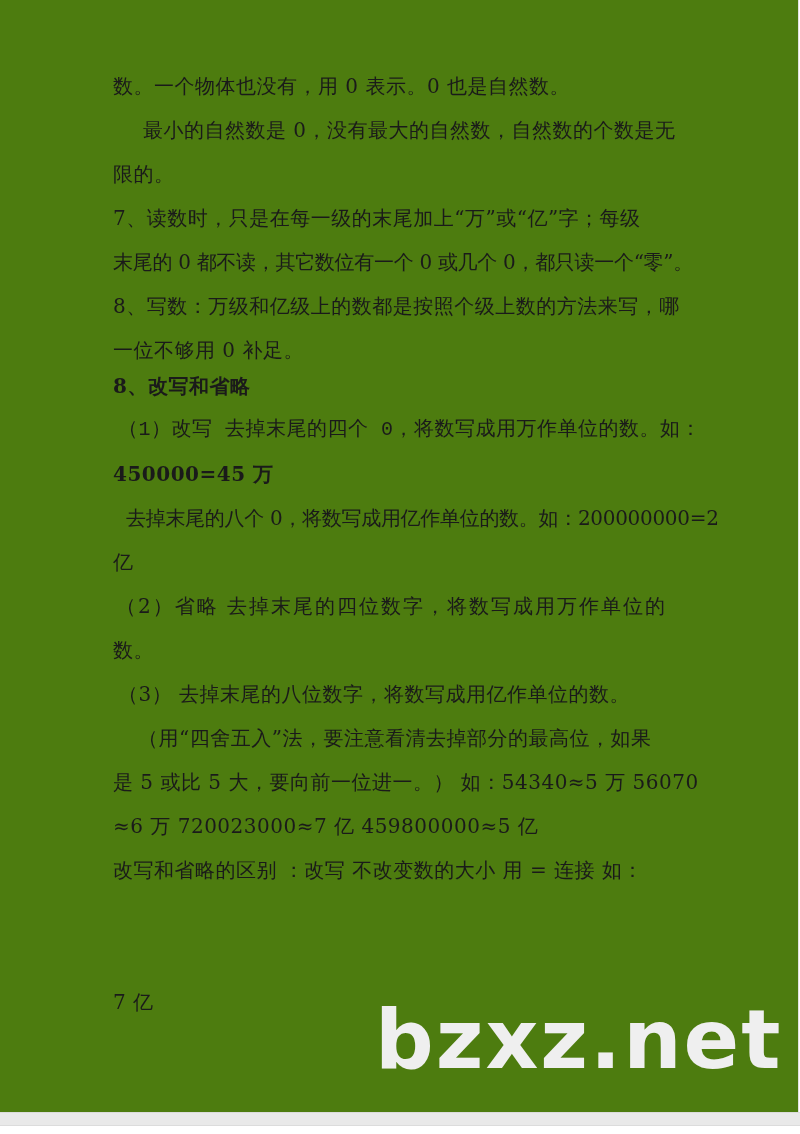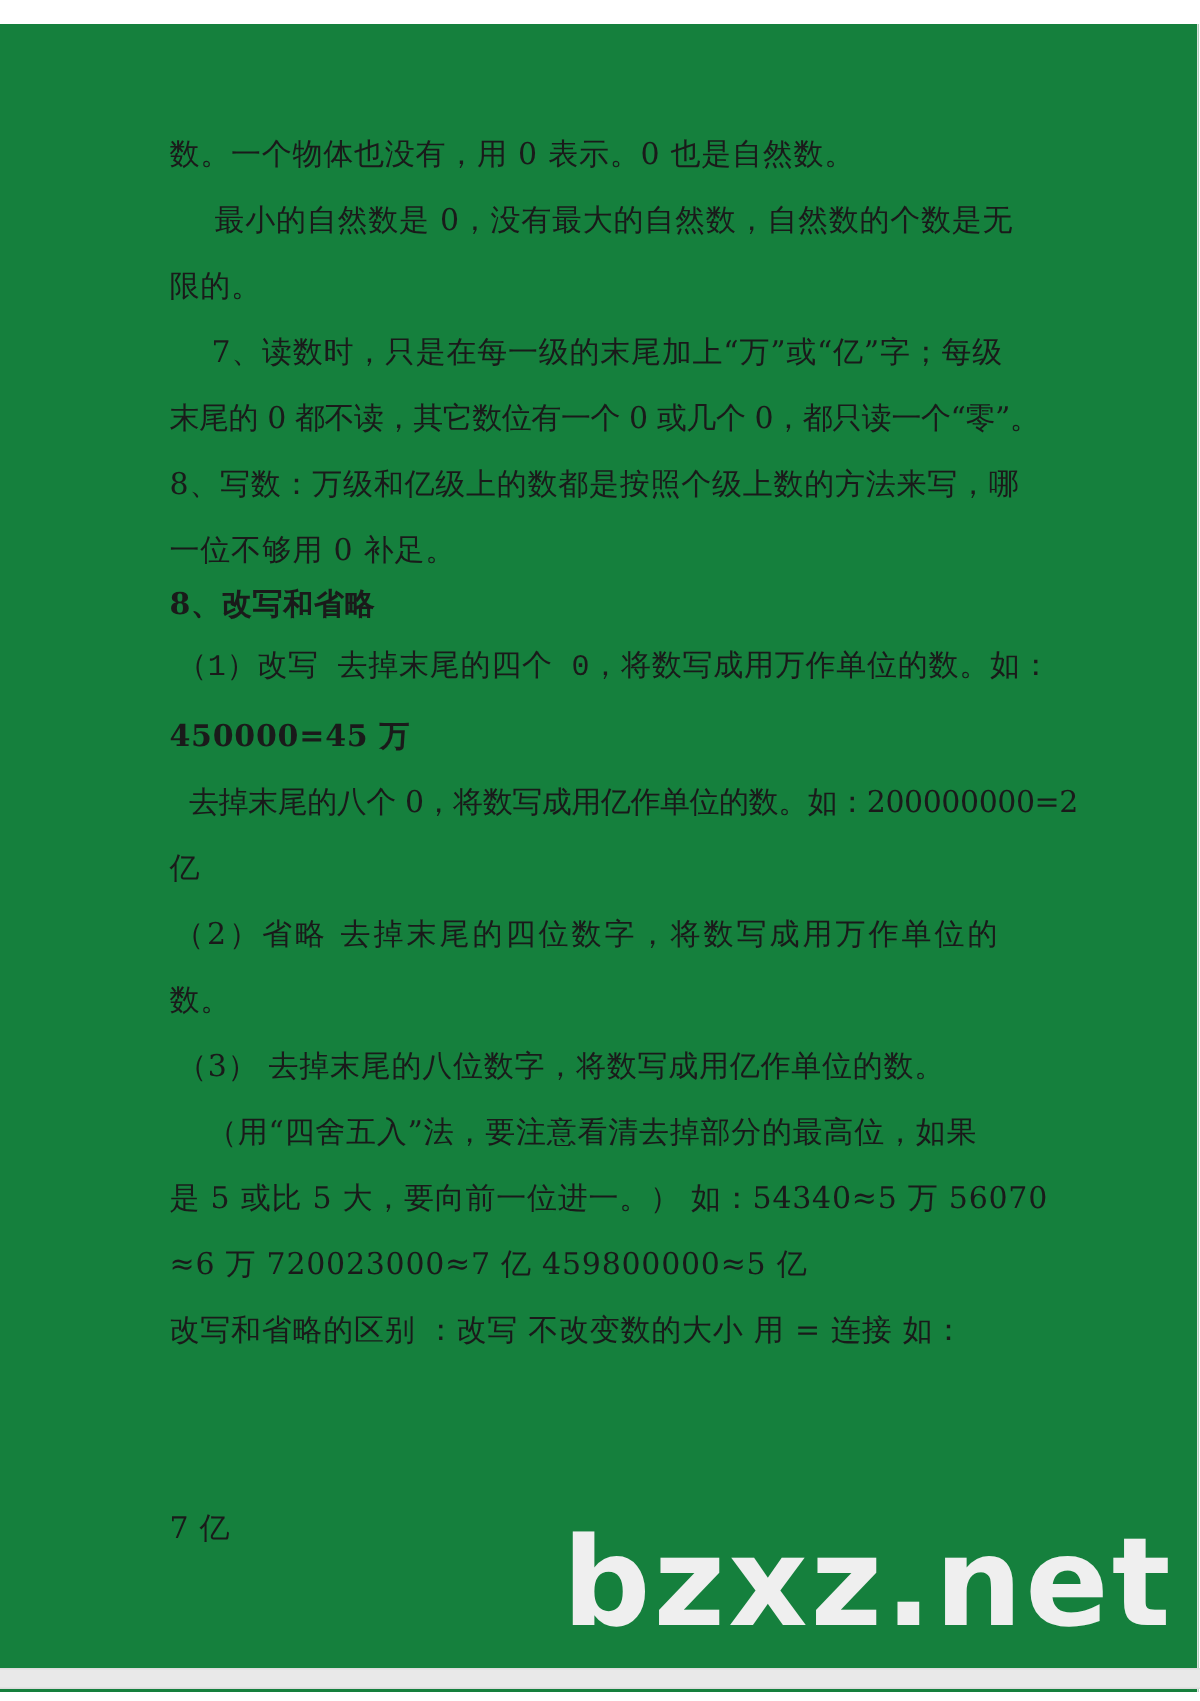--- a/index.html
+++ b/index.html
@@ -3,22 +3,22 @@
 <meta charset="utf-8">
 <style>
   html, body { margin:0; padding:0; }
   body {
     width:800px; height:1134px; position:relative; overflow:hidden;
     background:#ffffff;
     font-family: "DejaVu Serif", "Liberation Serif", serif;
     color:#1a1a1a;
   }
   .page {
-    position:absolute; left:0; top:16px; width:798px; height:1112px;
-    background:#15803d; border-right:1px solid #e2e2e2;
+    position:absolute; left:0; top:0; width:798px; height:1112px;
+    background:#4d7c0f; border-right:1px solid #e2e2e2;
   }
   .bottom-band {
     position:absolute; left:0; top:1112px; width:800px; height:12px;
     background:#e9e9e9; border-top:1px solid #dcdcdc; border-bottom:1px solid #dcdcdc;
   }
   .line {
     position:absolute; left:113px; font-size:20px; line-height:26px;
     white-space:nowrap; letter-spacing:0.5px;
   }
   .bold { font-weight:bold; }
@@ -28,21 +28,21 @@
     font-weight:bold; font-size:82px; color:#efefef; letter-spacing:2px;
   }
 </style>
 </head>
 <body>
 
 <div class="page">
   <div class="line" style="top:73px;">数。一个物体也没有，用 0 表示。0 也是自然数。</div>
   <div class="line" style="top:117px; left:143px;">最小的自然数是 0，没有最大的自然数，自然数的个数是无</div>
   <div class="line" style="top:161px;">限的。</div>
-  <div class="line" style="top:205px;margin-left:28px;">7、读数时，只是在每一级的末尾加上“万”或“亿”字；每级</div>
+  <div class="line" style="top:205px;">7、读数时，只是在每一级的末尾加上“万”或“亿”字；每级</div>
   <div class="line" style="top:249px; letter-spacing:-0.3px;">末尾的 0 都不读，其它数位有一个 0 或几个 0，都只读一个“零”。</div>
   <div class="line" style="top:293px;">8、写数：万级和亿级上的数都是按照个级上数的方法来写，哪</div>
   <div class="line" style="top:337px;">一位不够用 0 补足。</div>
   <div class="line bold" style="top:373px;">8、改写和省略</div>
   <div class="line" style="top:417px; left:118px;font-family:Liberation Mono, monospace;">（1）改写  去掉末尾的四个 0，将数写成用万作单位的数。如：</div>
   <div class="line bold" style="top:461px;text-align:right;">450000=45 万</div>
   <div class="line" style="top:505px; left:126px; letter-spacing:-0.3px;">去掉末尾的八个 0，将数写成用亿作单位的数。如：200000000=2</div>
   <div class="line" style="top:549px;">亿</div>
   <div class="line" style="top:593px; left:116px; letter-spacing:2px;">（2）省略  去掉末尾的四位数字，将数写成用万作单位的</div>
   <div class="line" style="top:637px;">数。</div>

